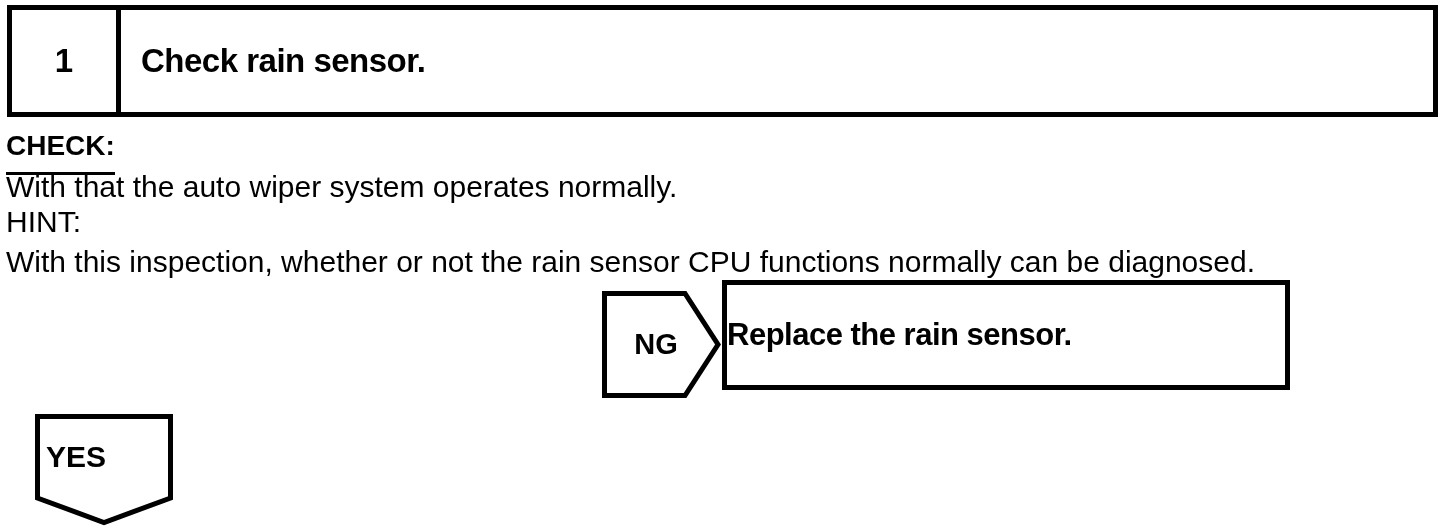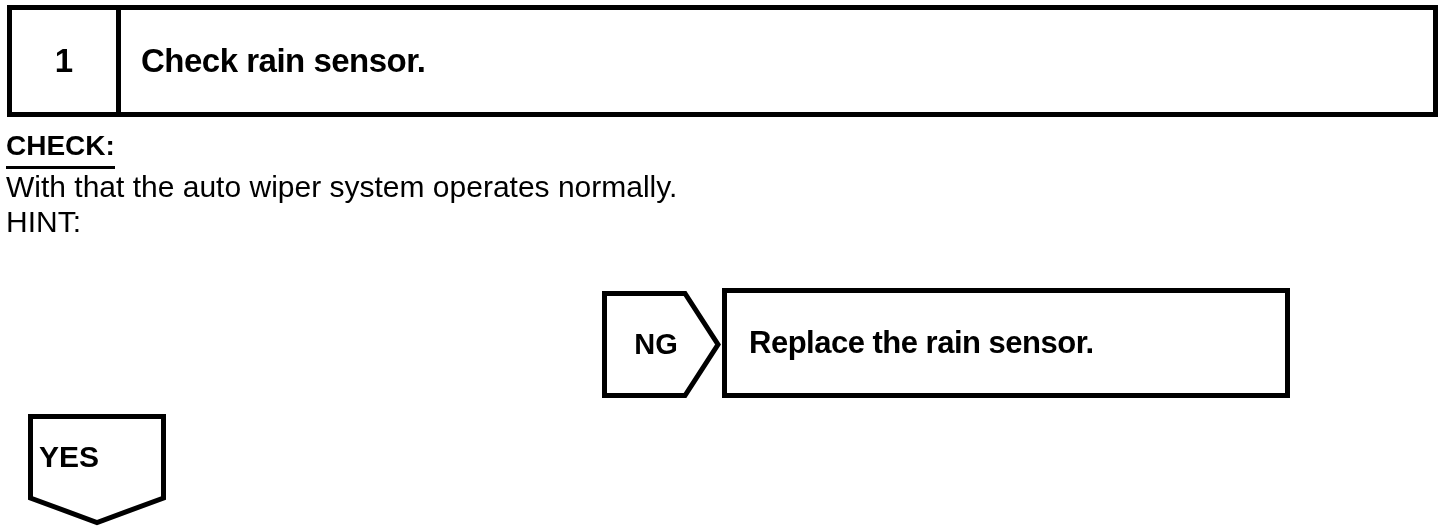--- a/index.html
+++ b/index.html
@@ -56,21 +56,21 @@
     white-space: nowrap;
   }
   .check-label {
     top: 128px;
     font-size: 28px;
     font-weight: bold;
   }
   .check-label .u {
     display: inline-block;
     border-bottom: 3px solid #000;
-    padding-bottom: 2px;
+    padding-bottom: 8px;
   }
   .check-text { top: 169px; }
   .hint-label { top: 204px; }
   .hint-text  { top: 244px; }
 
   
   .ng-pentagon {
     position: absolute;
     left: 602px; top: 291px;
     width: 119px; height: 107px;
@@ -81,36 +81,35 @@
     inset: 0;
     display: flex;
     align-items: center;
     justify-content: center;
     padding-right: 11px;
     font-weight: bold;
     font-size: 29px;
   }
   .ng-action-box {
     position: absolute;
-    left: 722px; top: 288px;
+    left: 722px; top: 280px;
     width: 568px; height: 110px;
     border: 5px solid #000;
     box-sizing: border-box;
     display: flex;
     align-items: center;
-    padding-left: 22px;
     font-weight: bold;
     font-size: 31px;
     letter-spacing: -0.5px;
   }
 
   
   .yes-pentagon {
     position: absolute;
-    left: 0; top: 414px;
+    left: 7px; top: 414px;
     width: 121px; height: 112px; padding-left: 28px;
   }
   .yes-pentagon svg { display: block; }
   .yes-label {
     position: absolute;
     left: 0; top: 0;
     width: 138px; height: 86px;
     display: flex;
     align-items: center;
     justify-content: center;
@@ -126,20 +125,21 @@
   <div class="step-box">
     <div class="step-number-cell">1</div>
     <div class="step-title-cell">Check rain sensor.</div>
   </div>
 
   <div class="text-line check-label">
     <span class="u">CHECK:</span>
   </div>
   <div class="text-line check-text">With that the auto wiper system operates normally.</div>
   <div class="text-line hint-label">HINT:</div>
+  <div class="text-line hint-text">With this inspection, whether or not the rain sensor CPU functions normally can be diagnosed.</div>
 
   <div class="ng-pentagon">
     <svg width="119" height="107" viewBox="0 0 119 107">
       <path d="M 2.5 2.5 L 83 2.5 L 116 53.5 L 83 104.5 L 2.5 104.5 Z" fill="#ffffff" stroke="#000000" stroke-width="5" stroke-linejoin="miter"></path>
     </svg>
     <div class="ng-label">NG</div>
   </div>
 
   <div class="ng-action-box">
     <span>Replace the rain sensor.</span>

